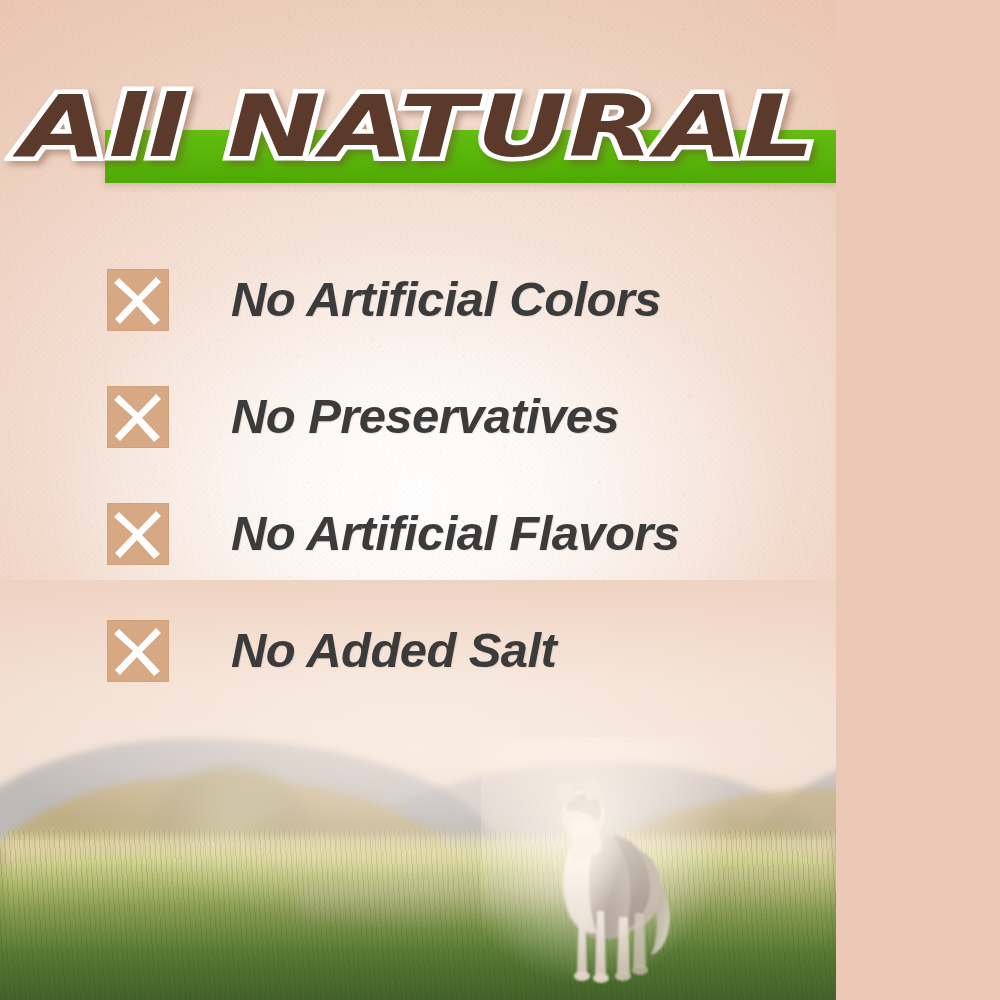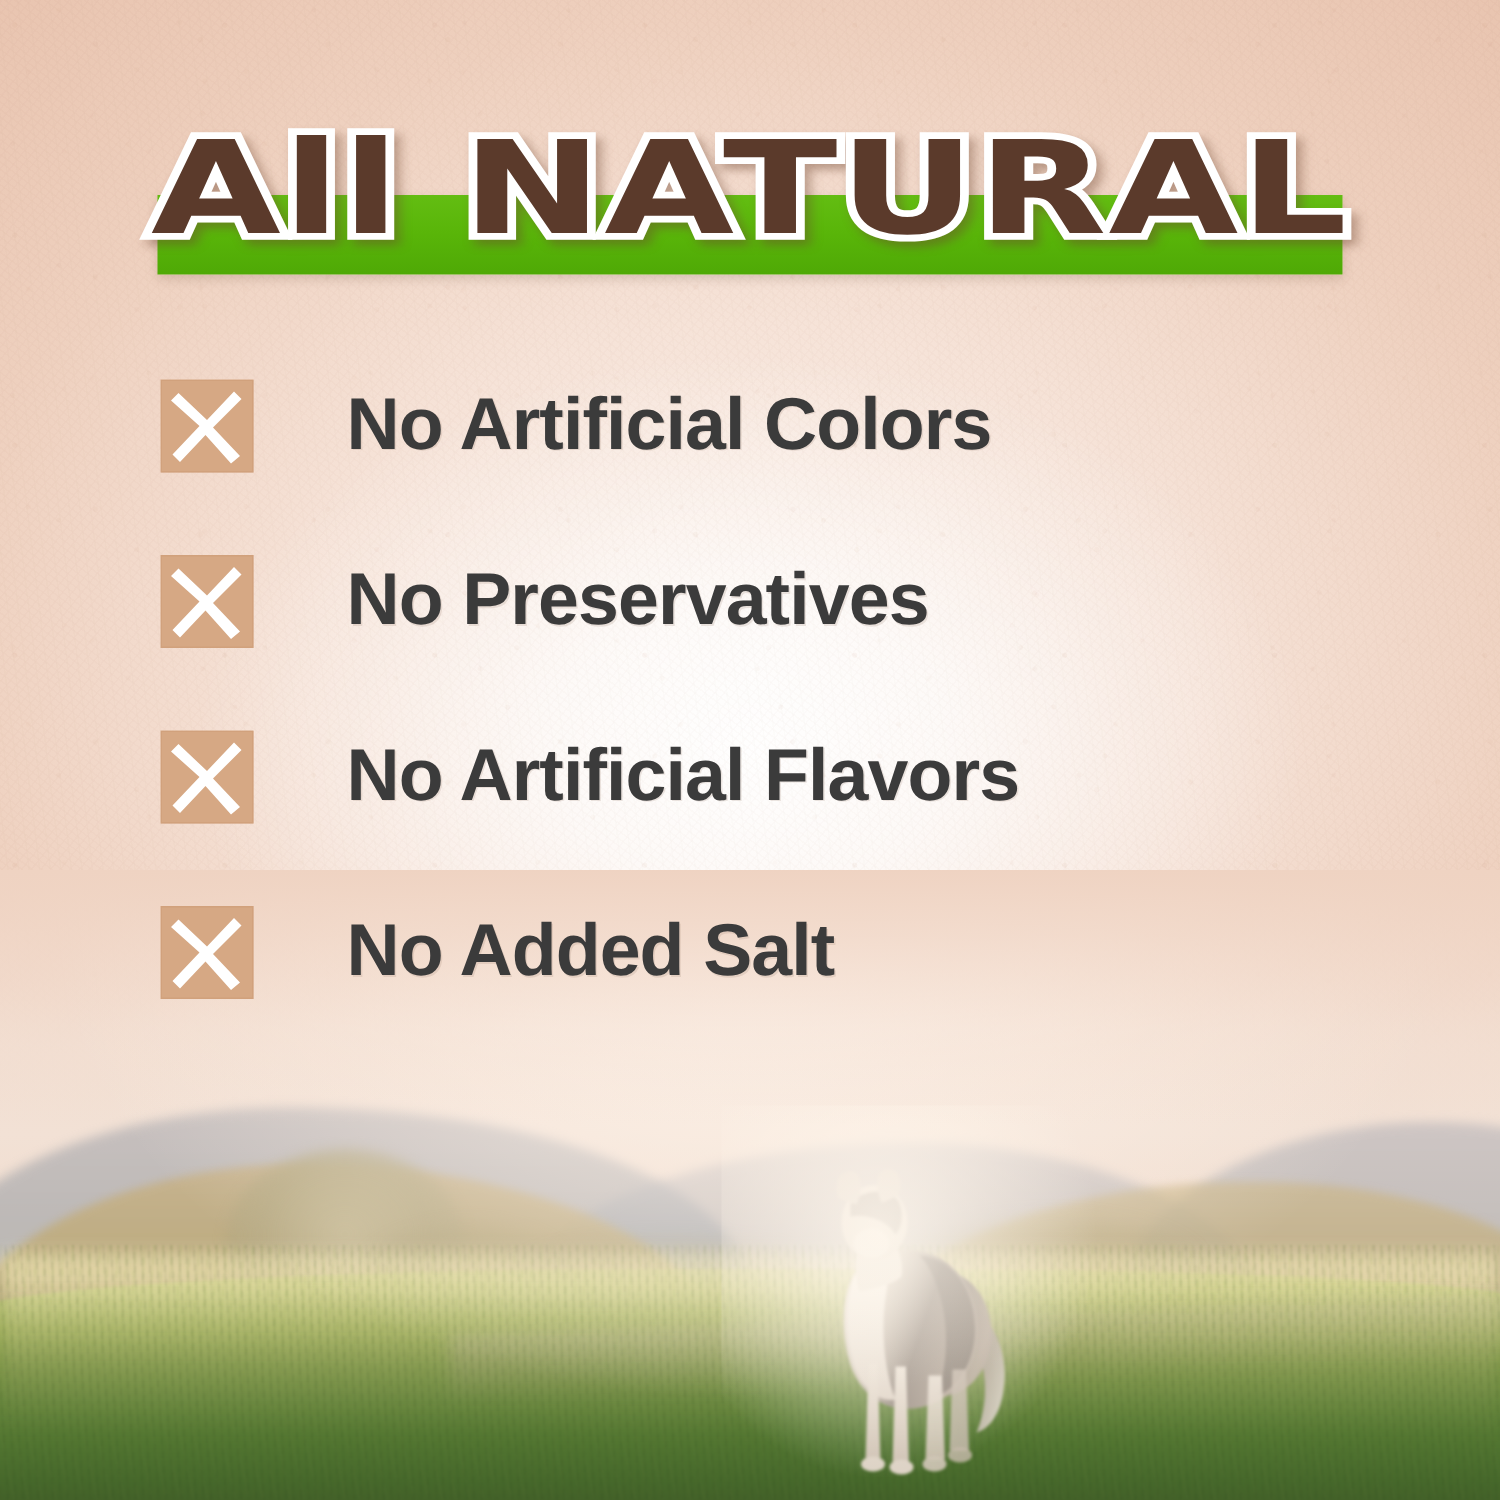--- a/index.html
+++ b/index.html
@@ -2,22 +2,23 @@
 <html><head>
 <meta charset="utf-8">
 <style>
   html,body{margin:0;padding:0;}
   body{
     width:1000px;height:1000px;overflow:hidden;
     font-family:"Liberation Sans",sans-serif;
     background:#ecc9b6;
   }
   #poster{
-    position:relative;width:1000px;height:1000px;overflow:hidden;
+    position:relative;width:836px;height:1000px;overflow:hidden;
     background:#ecc9b6;
+    font-style:italic;
   }
 
   
   .bg-paper{
     position:absolute;inset:0;
     background:
       radial-gradient(ellipse 420px 300px at 50% 50%, rgba(255,255,255,.95) 0%, rgba(255,255,255,.72) 32%, rgba(255,255,255,.30) 62%, rgba(255,255,255,0) 88%),
       radial-gradient(ellipse 780px 620px at 50% 45%, #fbf2ec 0%, #f6e3d8 38%, #eed0be 70%, #e8c3ae 100%),
       linear-gradient(180deg,#eac7b3 0%,#eed1bf 18%,#f4ded2 45%,#f1d6c8 70%,#ecccb9 100%);
   }
@@ -191,21 +192,21 @@
     color:#5b3a2b;
     transform:scaleX(1.30);
     -webkit-text-stroke:9px #ffffff;
     paint-order:stroke fill;
     filter:drop-shadow(3px 4px 3px rgba(110,70,48,.42));
     white-space:nowrap;
     user-select:none;
   }
 
   
-  .features{position:absolute;left:107px;top:252px;width:820px;}
+  .features{position:absolute;left:107px;top:268px;width:820px;}
   .feature{
     position:relative;height:63px;margin-bottom:54px;
     display:flex;align-items:center;
   }
   .feature:last-child{margin-bottom:8px;}
   .cb{
     position:relative;flex:0 0 auto;width:62px;height:62px;
     background:#d6a884;
     box-shadow:inset 0 0 0 1px rgba(205,155,118,.55);
   }

